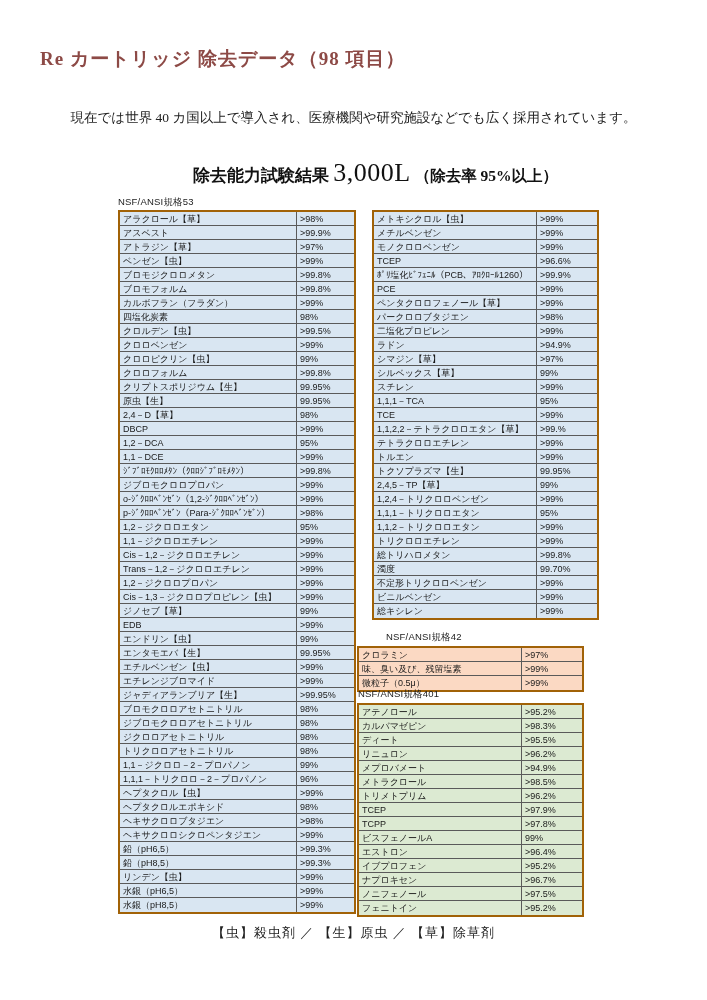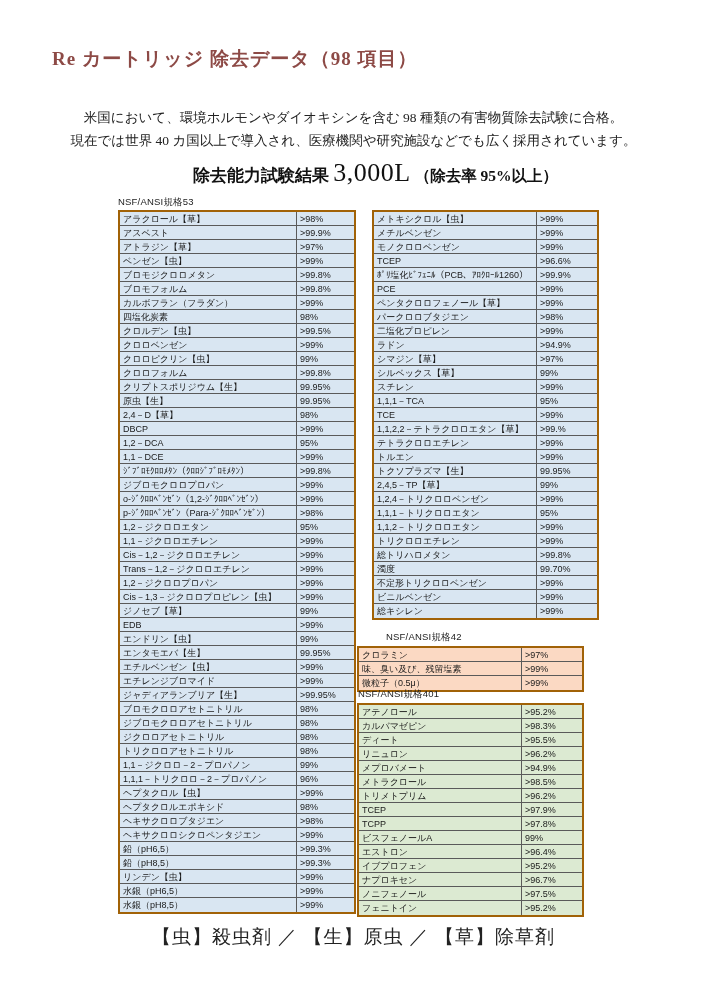--- a/index.html
+++ b/index.html
@@ -1,21 +1,21 @@
 <!DOCTYPE html>
 <html><head>
 <meta charset="utf-8">
 <style>
   html,body{margin:0;padding:0;}
   body{
     width:707px;height:1000px;position:relative;background:#ffffff;
     font-family:"Liberation Sans", sans-serif;color:#1a1a1a;overflow:hidden;
   }
   .page-title{
-    position:absolute;left:52px;top:46px;
+    position:absolute;left:40px;top:46px;
     font-family:"Liberation Serif","DejaVu Serif",serif;
     font-size:19px;font-weight:bold;letter-spacing:1px;color:var(--title-color,#8d4a46);text-align:center;
   }
   .intro{
     position:absolute;left:0;top:106px;width:707px;text-align:center;
     font-family:"Liberation Serif","DejaVu Serif",serif;
     font-size:13.5px;line-height:23px;color:#222;
   }
   .heading{
     position:absolute;left:0;top:158px;width:707px;text-align:center;
@@ -50,30 +50,29 @@
   #left53{left:118px;top:210px;width:234px;}
   #right53{left:372px;top:210px;width:223px;}
   #std42{left:357px;top:646px;width:223px;}
   #std401{left:357px;top:703px;width:223px;}
   #label-std53{left:118px;top:196px;}
   #label-std42{left:358px;top:631px;margin-left:28px;}
   #label-std401{left:358px;top:688px;}
   .footer-legend{
     position:absolute;left:0;top:924px;width:707px;text-align:center;
     font-family:"Liberation Serif","DejaVu Serif",serif;
-    font-size:19px;color:#222;letter-spacing:1px;
+    font-size:13px;color:#222;letter-spacing:1px;
   }
 </style>
 </head>
 <body style="--title-color: #8d4a46; --row-blue: #d9e6f2; --row-orange: #fbd9c3; --row-green: #dcead2;">
 
 <div class="page-title">Re カートリッジ 除去データ（98 項目）</div>
 
 <div class="intro">
-  <div>米国において、環境ホルモンやダイオキシンを含む 98 種類の有害物質除去試験に合格。</div>
   <div>現在では世界 40 カ国以上で導入され、医療機関や研究施設などでも広く採用されています。</div>
 </div>
 
 <div class="heading">
   <span class="h-prefix">除去能力試験結果 </span>
   <span class="h-volume">3,000L</span>
   <span class="h-suffix">（除去率 95%以上）</span>
 </div>
 
 <div class="sec-label" id="label-std53">NSF/ANSI規格53</div>

